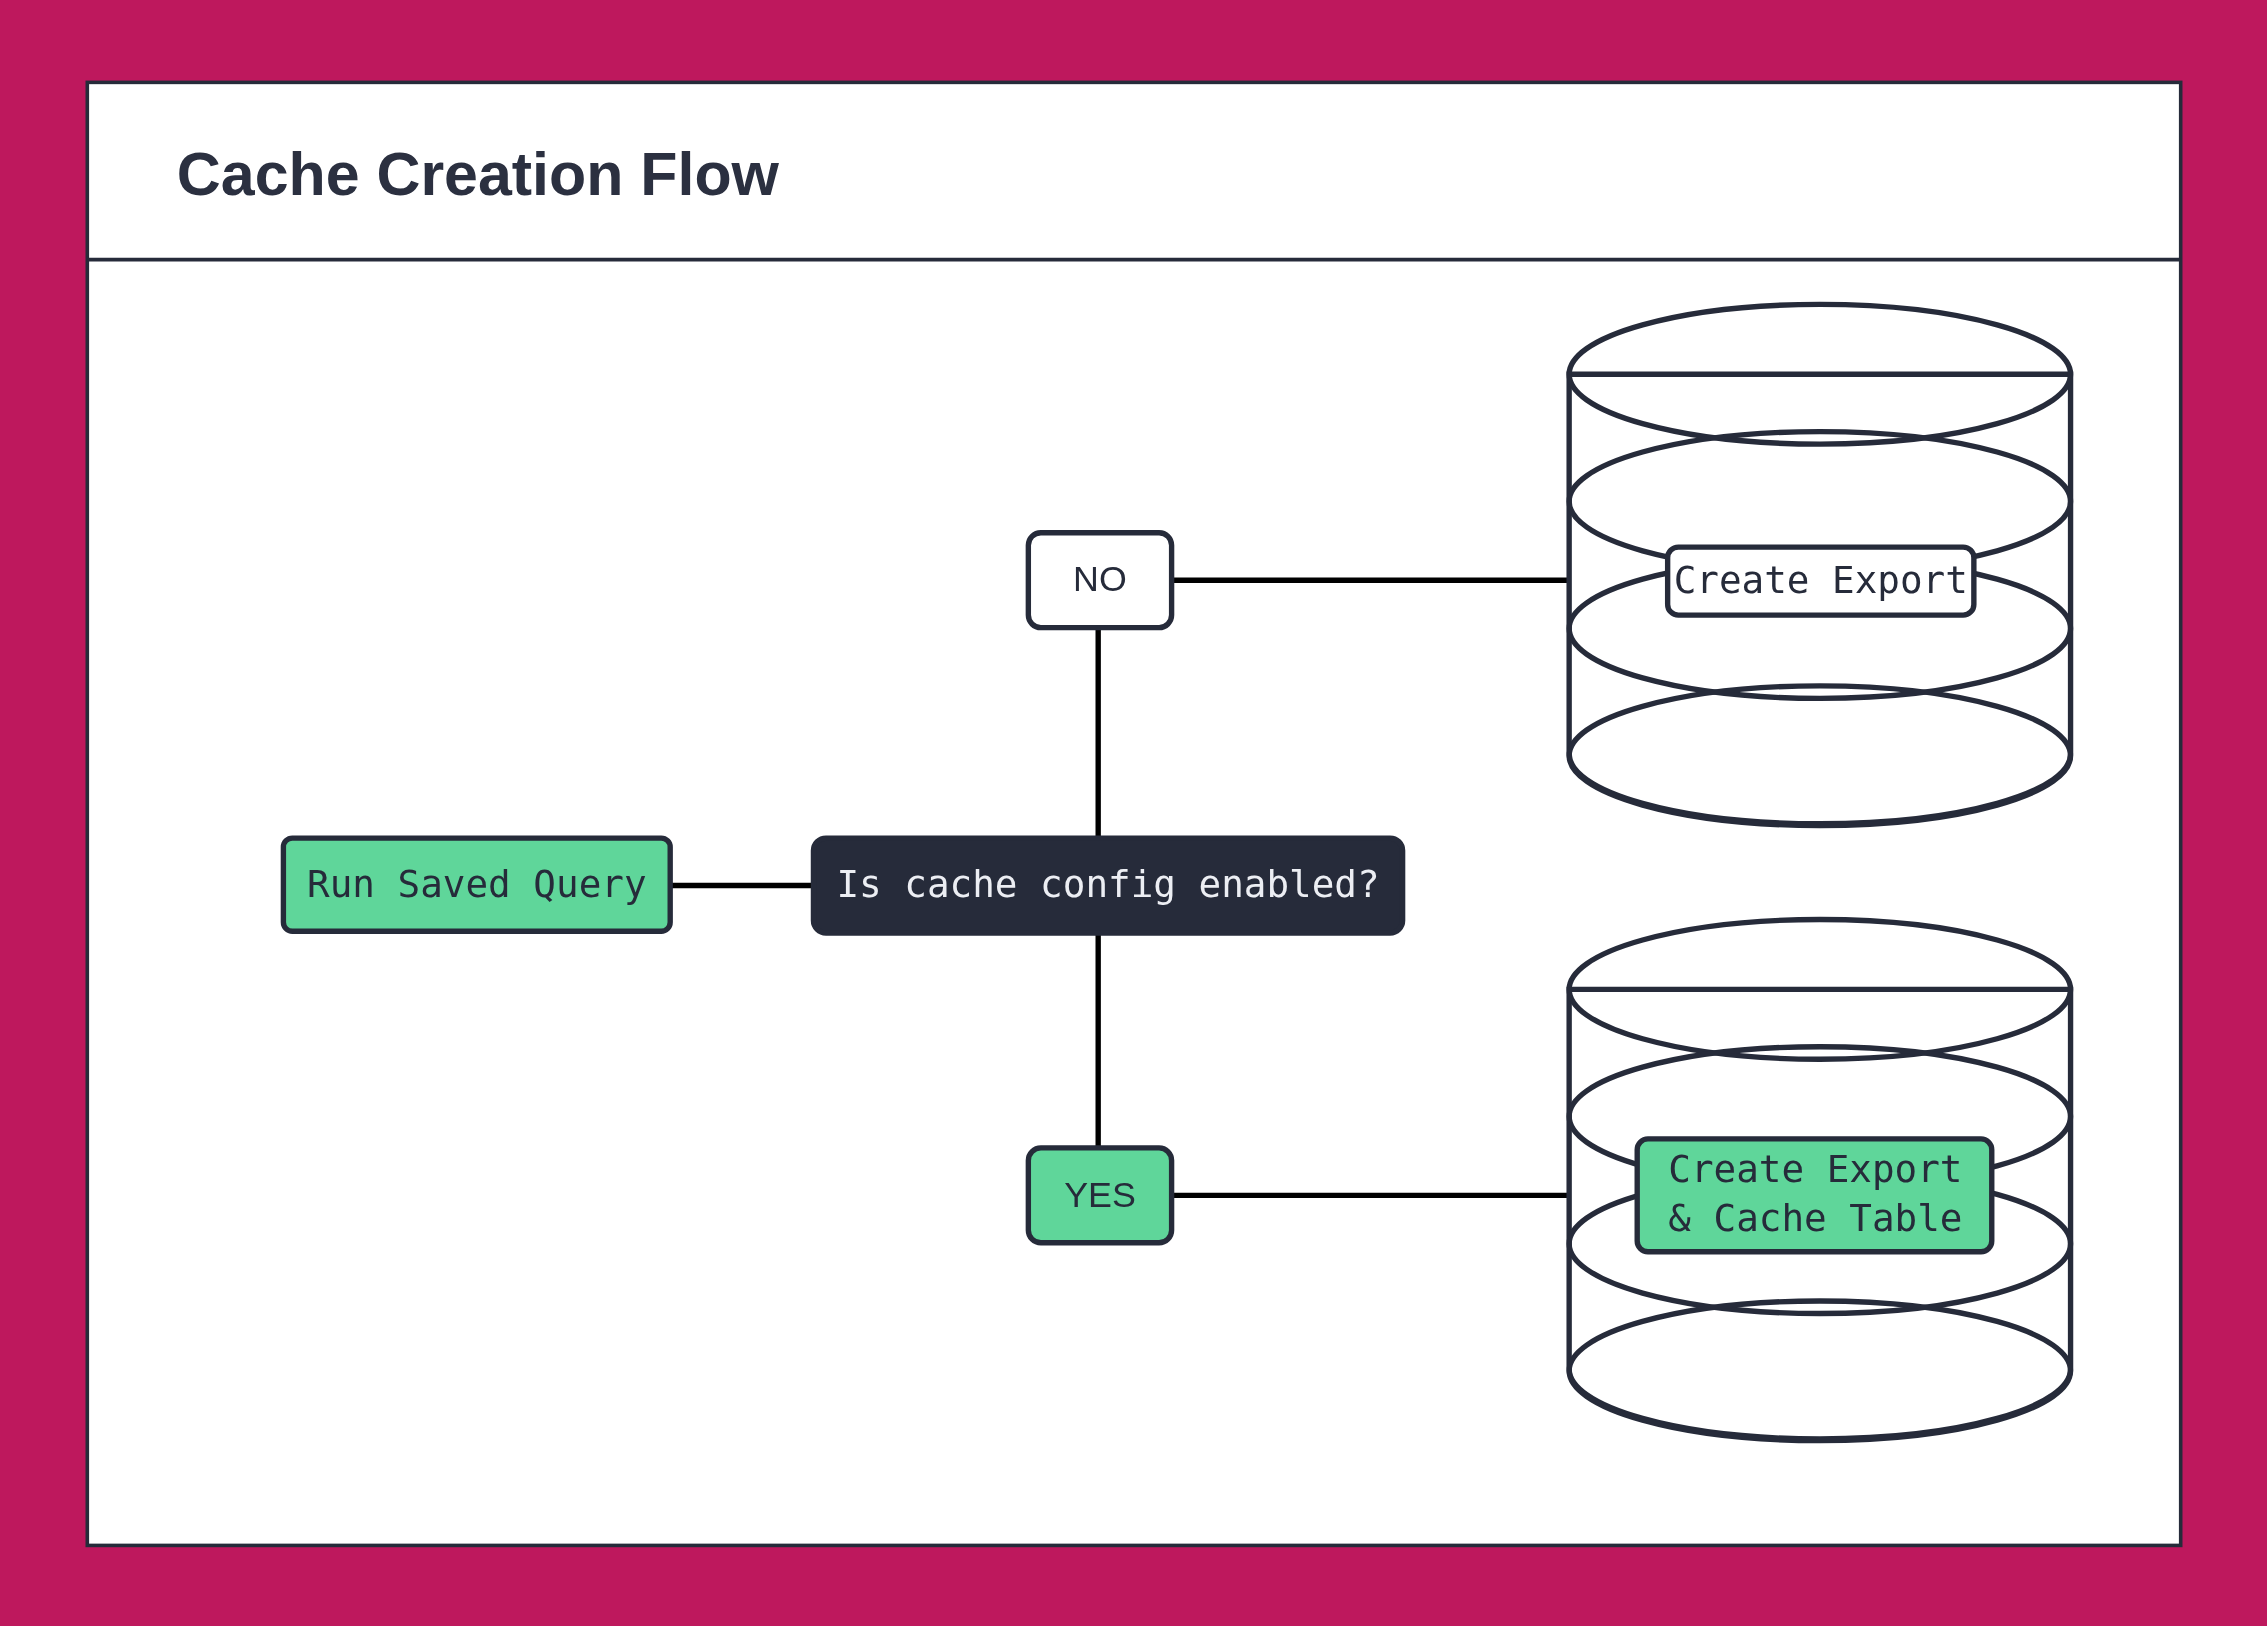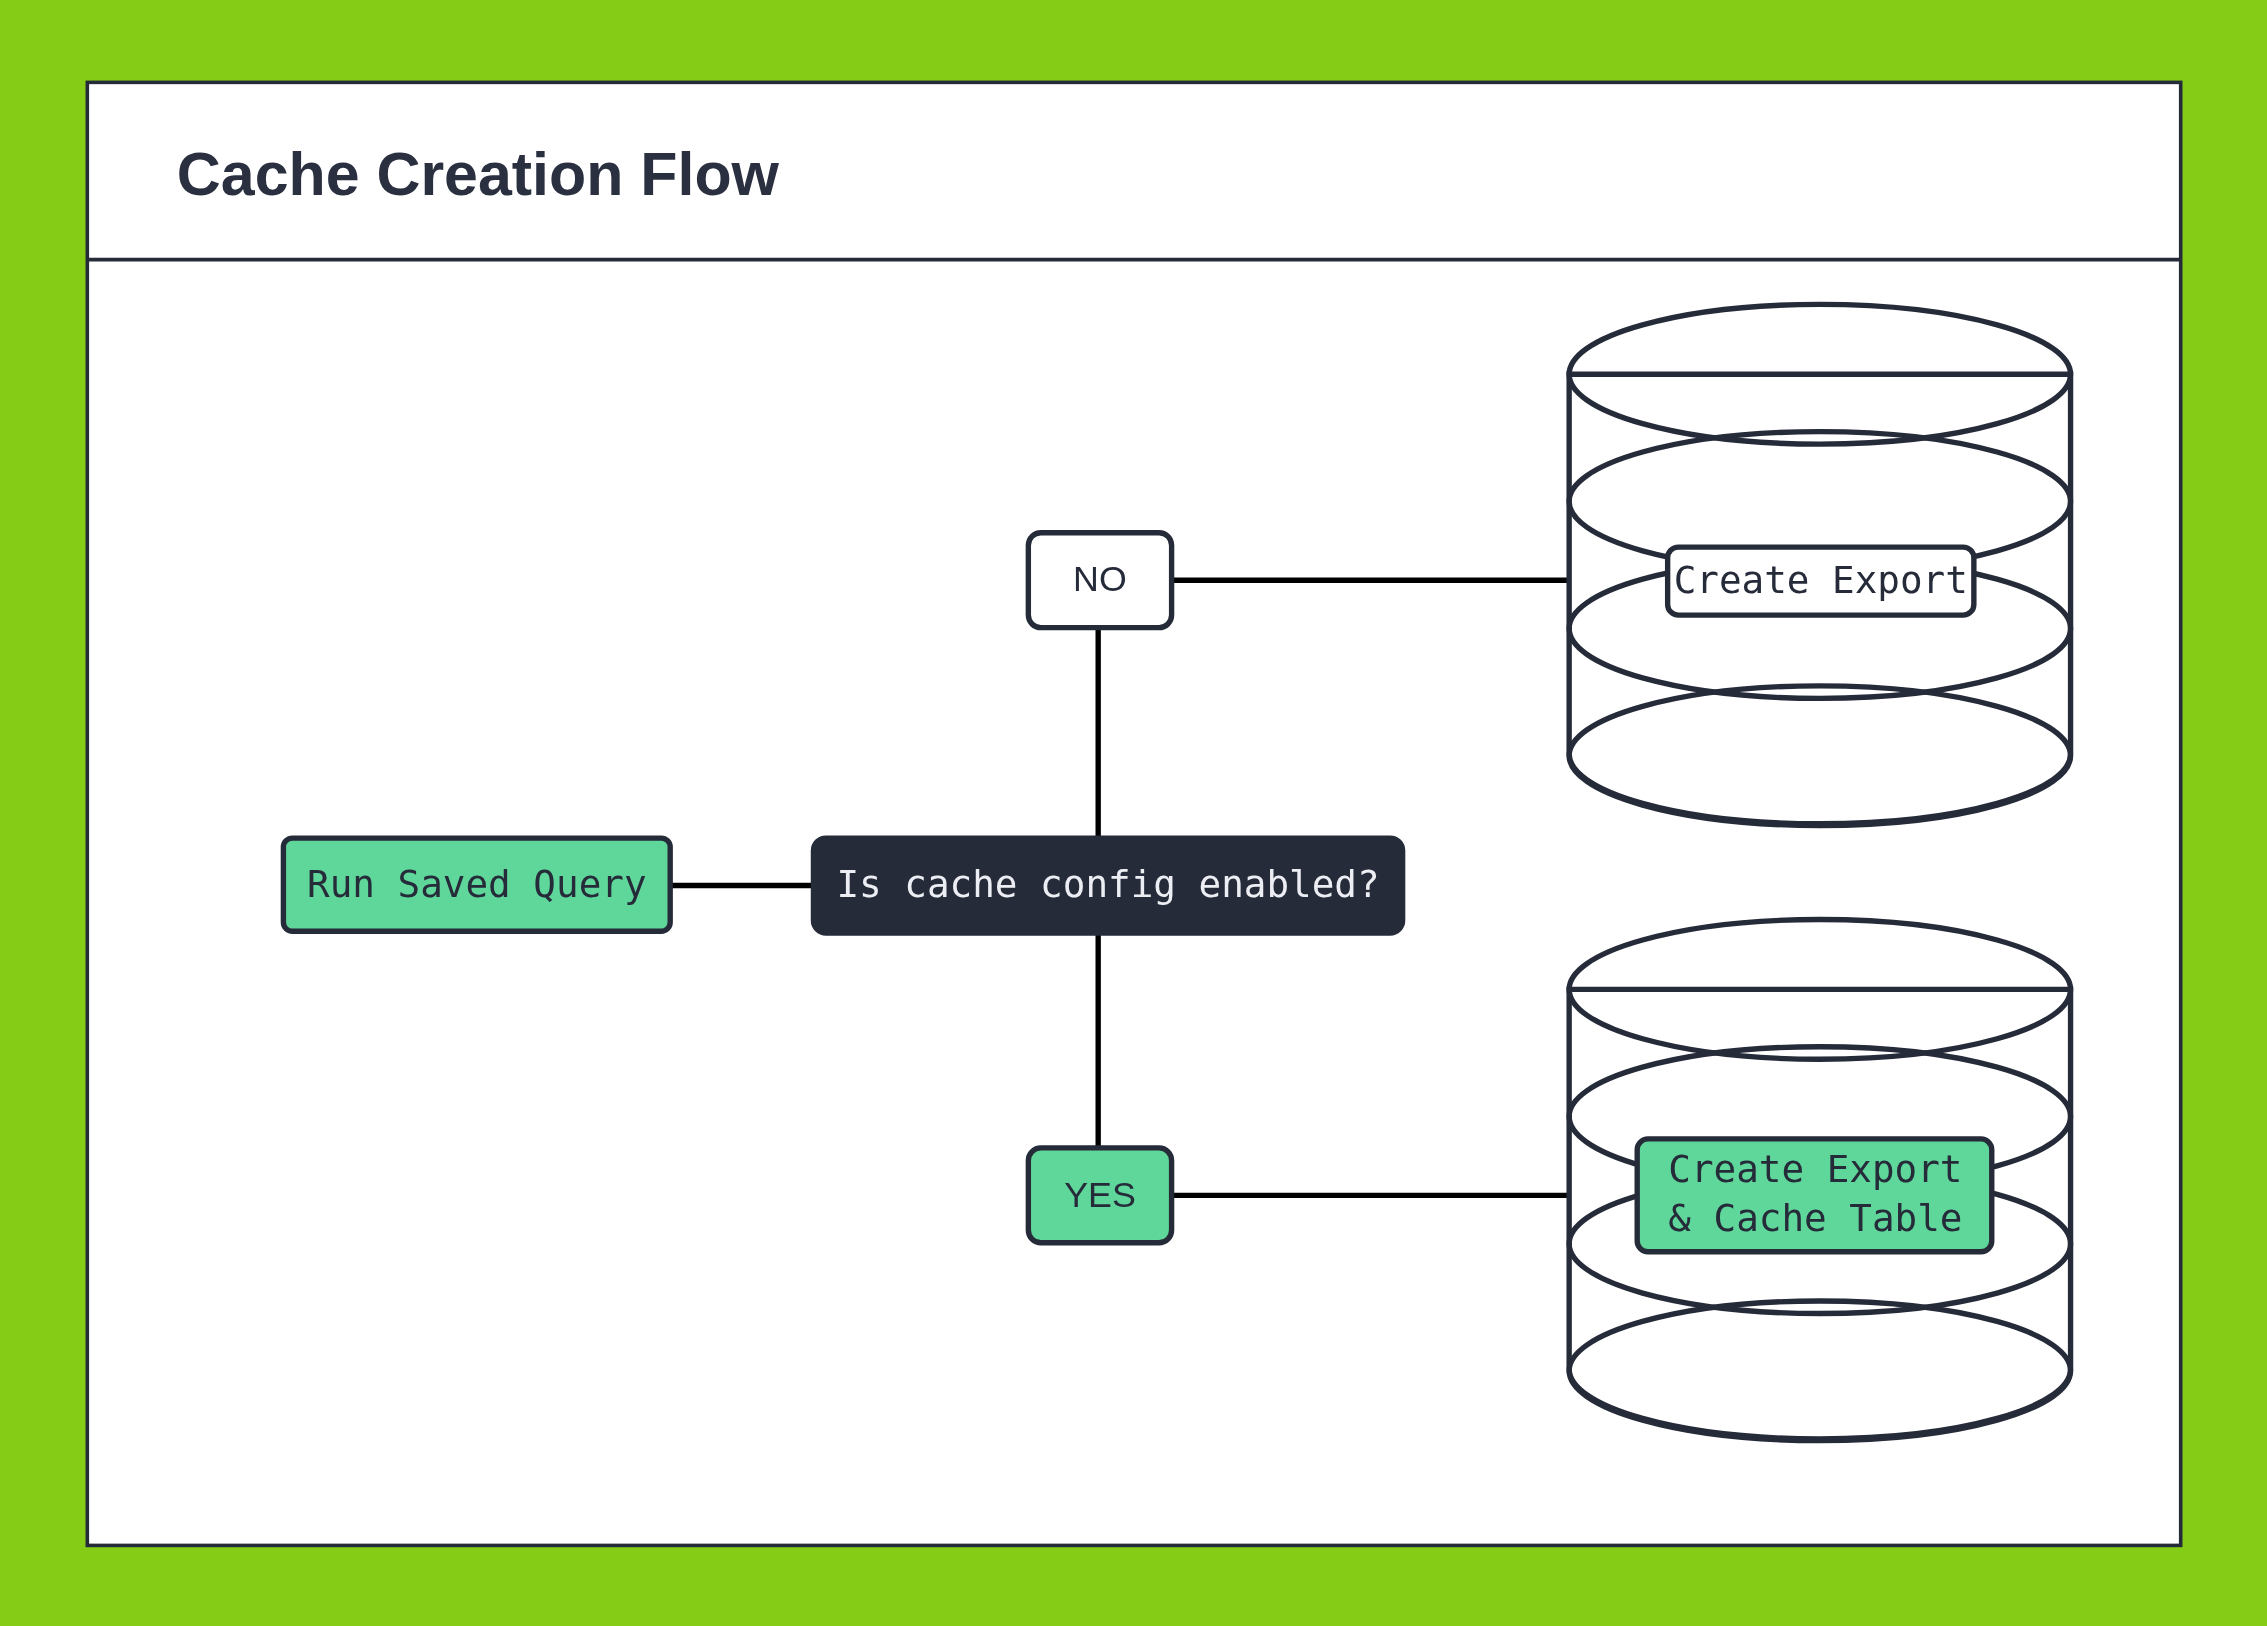--- a/index.html
+++ b/index.html
@@ -10,21 +10,21 @@
   body {
     width: 2268px;
     height: 1626px;
     font-family: "Liberation Sans", sans-serif;
     overflow: hidden;
   }
   #canvas {
     position: relative;
     width: 2268px;
     height: 1626px;
-    background: #84cc16;
+    background: #be185d;
   }
   #diagram-svg {
     position: absolute;
     left: 0;
     top: 0;
     width: 2268px;
     height: 1626px;
   }
   .frame-rect {
     fill: #ffffff;

